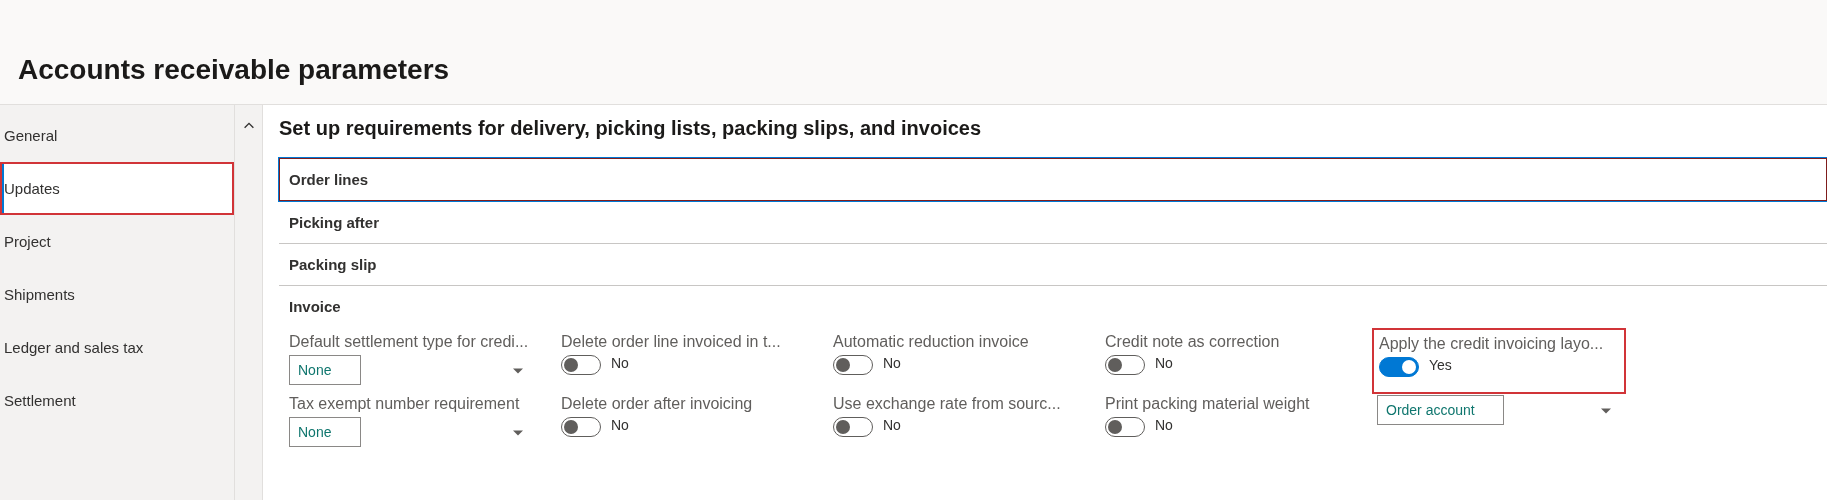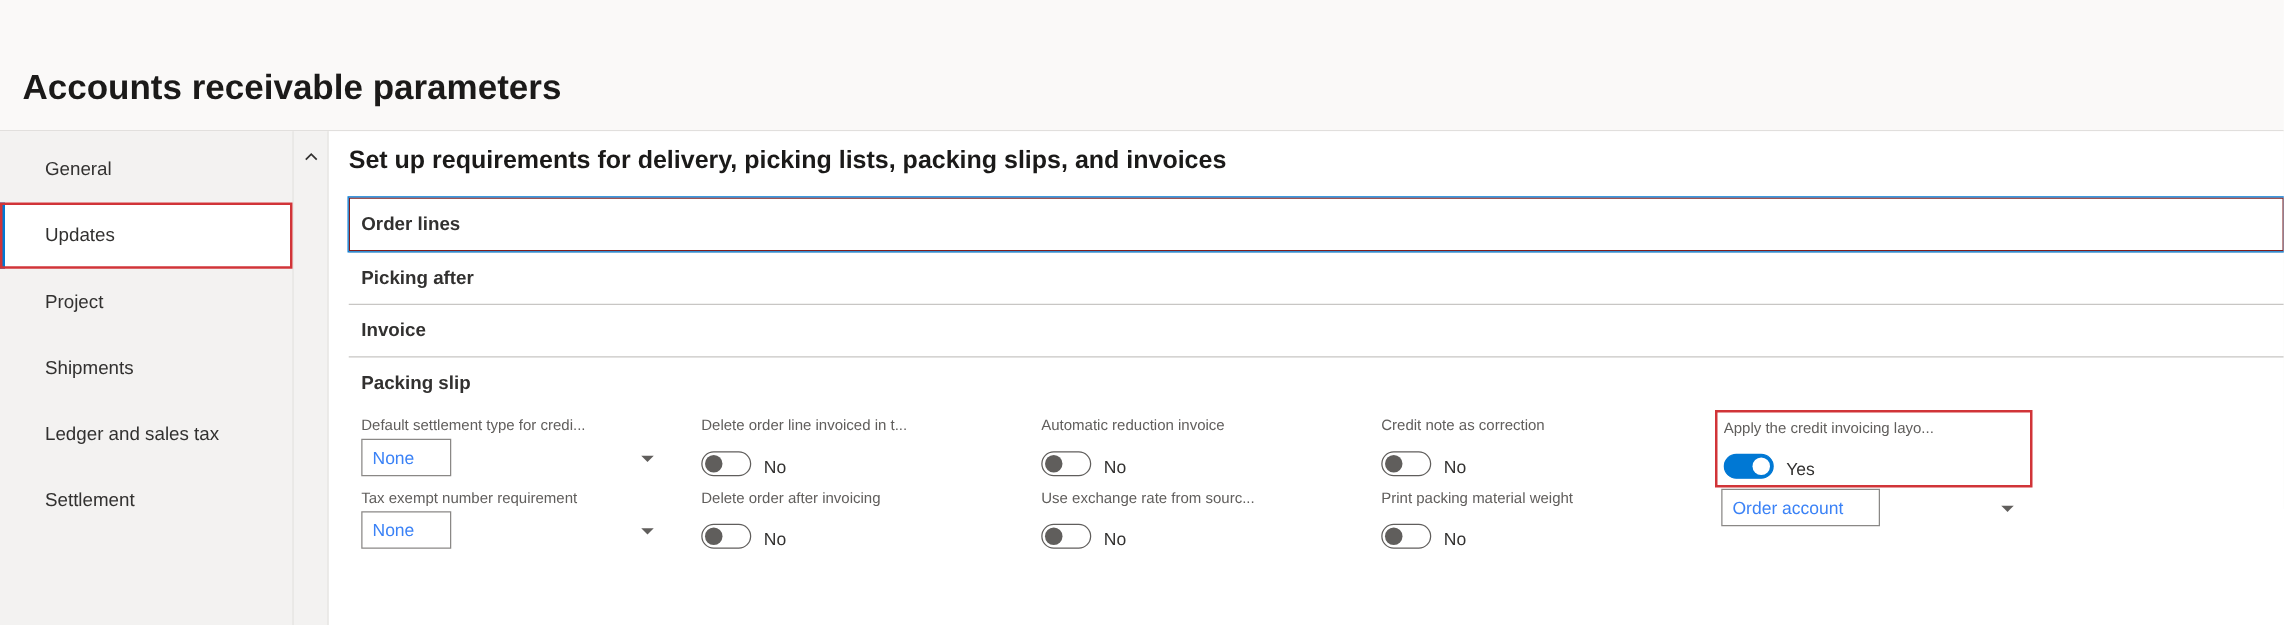--- a/index.html
+++ b/index.html
@@ -23,21 +23,21 @@
     display: flex;
     height: 440px;
   }
   .sidebar {
     width: 235px;
     background: #f3f2f1;
     border-right: 1px solid #e1dfdd;
     padding-top: 4px;
   }
   .sidebar-item {
-    padding: 18px 32px;
+    padding: 18px 0;
     font-size: 15px;
     color: #323130;
     cursor: pointer;
     border-left: 4px solid transparent;
   }
   .sidebar-item.active {
     background: #fff;
     border-left: 4px solid #0078d4;
   }
   .sidebar-item.highlight-box {
@@ -86,54 +86,54 @@
     display: flex;
     gap: 28px;
     margin-bottom: 6px;
   }
   .field {
     width: 244px;
     display: flex;
     flex-direction: column;
   }
   .field-label {
-    font-size: 12px;
+    font-size: 16px;
     color: #605e5c;
     margin-bottom: 4px;
     white-space: nowrap;
     overflow: hidden;
     text-overflow: ellipsis;
   }
   .select {
     height: 30px;
     border: 1px solid #8a8886;
     background: #fff;
     font-size: 14px;
-    color: #3b82f6;
+    color: #0f766e;
     padding: 2px 28px 2px 8px;
     appearance: none;
     position: relative;
   }
   .select-wrap {
     position: relative;
   }
   .select-wrap::after {
     content: "";
     position: absolute;
     right: 10px;
     top: 50%;
     transform: translateY(-30%);
     border-left: 5px solid transparent;
     border-right: 5px solid transparent;
     border-top: 5px solid #605e5c;
     pointer-events: none;
   }
   .toggle-row {
     display: flex;
-    align-items: flex-end;
+    align-items: flex-start;
     gap: 10px;
     height: 30px;
   }
   .toggle {
     width: 40px;
     height: 20px;
     border-radius: 10px;
     position: relative;
     border: 1px solid #605e5c;
     background: #fff;
@@ -189,22 +189,22 @@
           <path d="M3 10 L8 5 L13 10" fill="none" stroke="#323130" stroke-width="1.6"></path>
         </svg>
     </span>
   </div>
 
   <div class="main">
     <div class="section-title">Set up requirements for delivery, picking lists, packing slips, and invoices</div>
 
     <div class="acc-item selected">Order lines</div>
     <div class="acc-item">Picking after</div>
+    <div class="acc-item">Packing slip</div>
     <div class="acc-item">Invoice</div>
-    <div class="acc-item">Packing slip</div>
 
     <div class="invoice-body">
 
       <div class="row">
 
         <div class="field">
           <span class="field-label">Default settlement type for credi...</span>
           <div class="select-wrap">
             <select class="select">
               <option>None</option>

